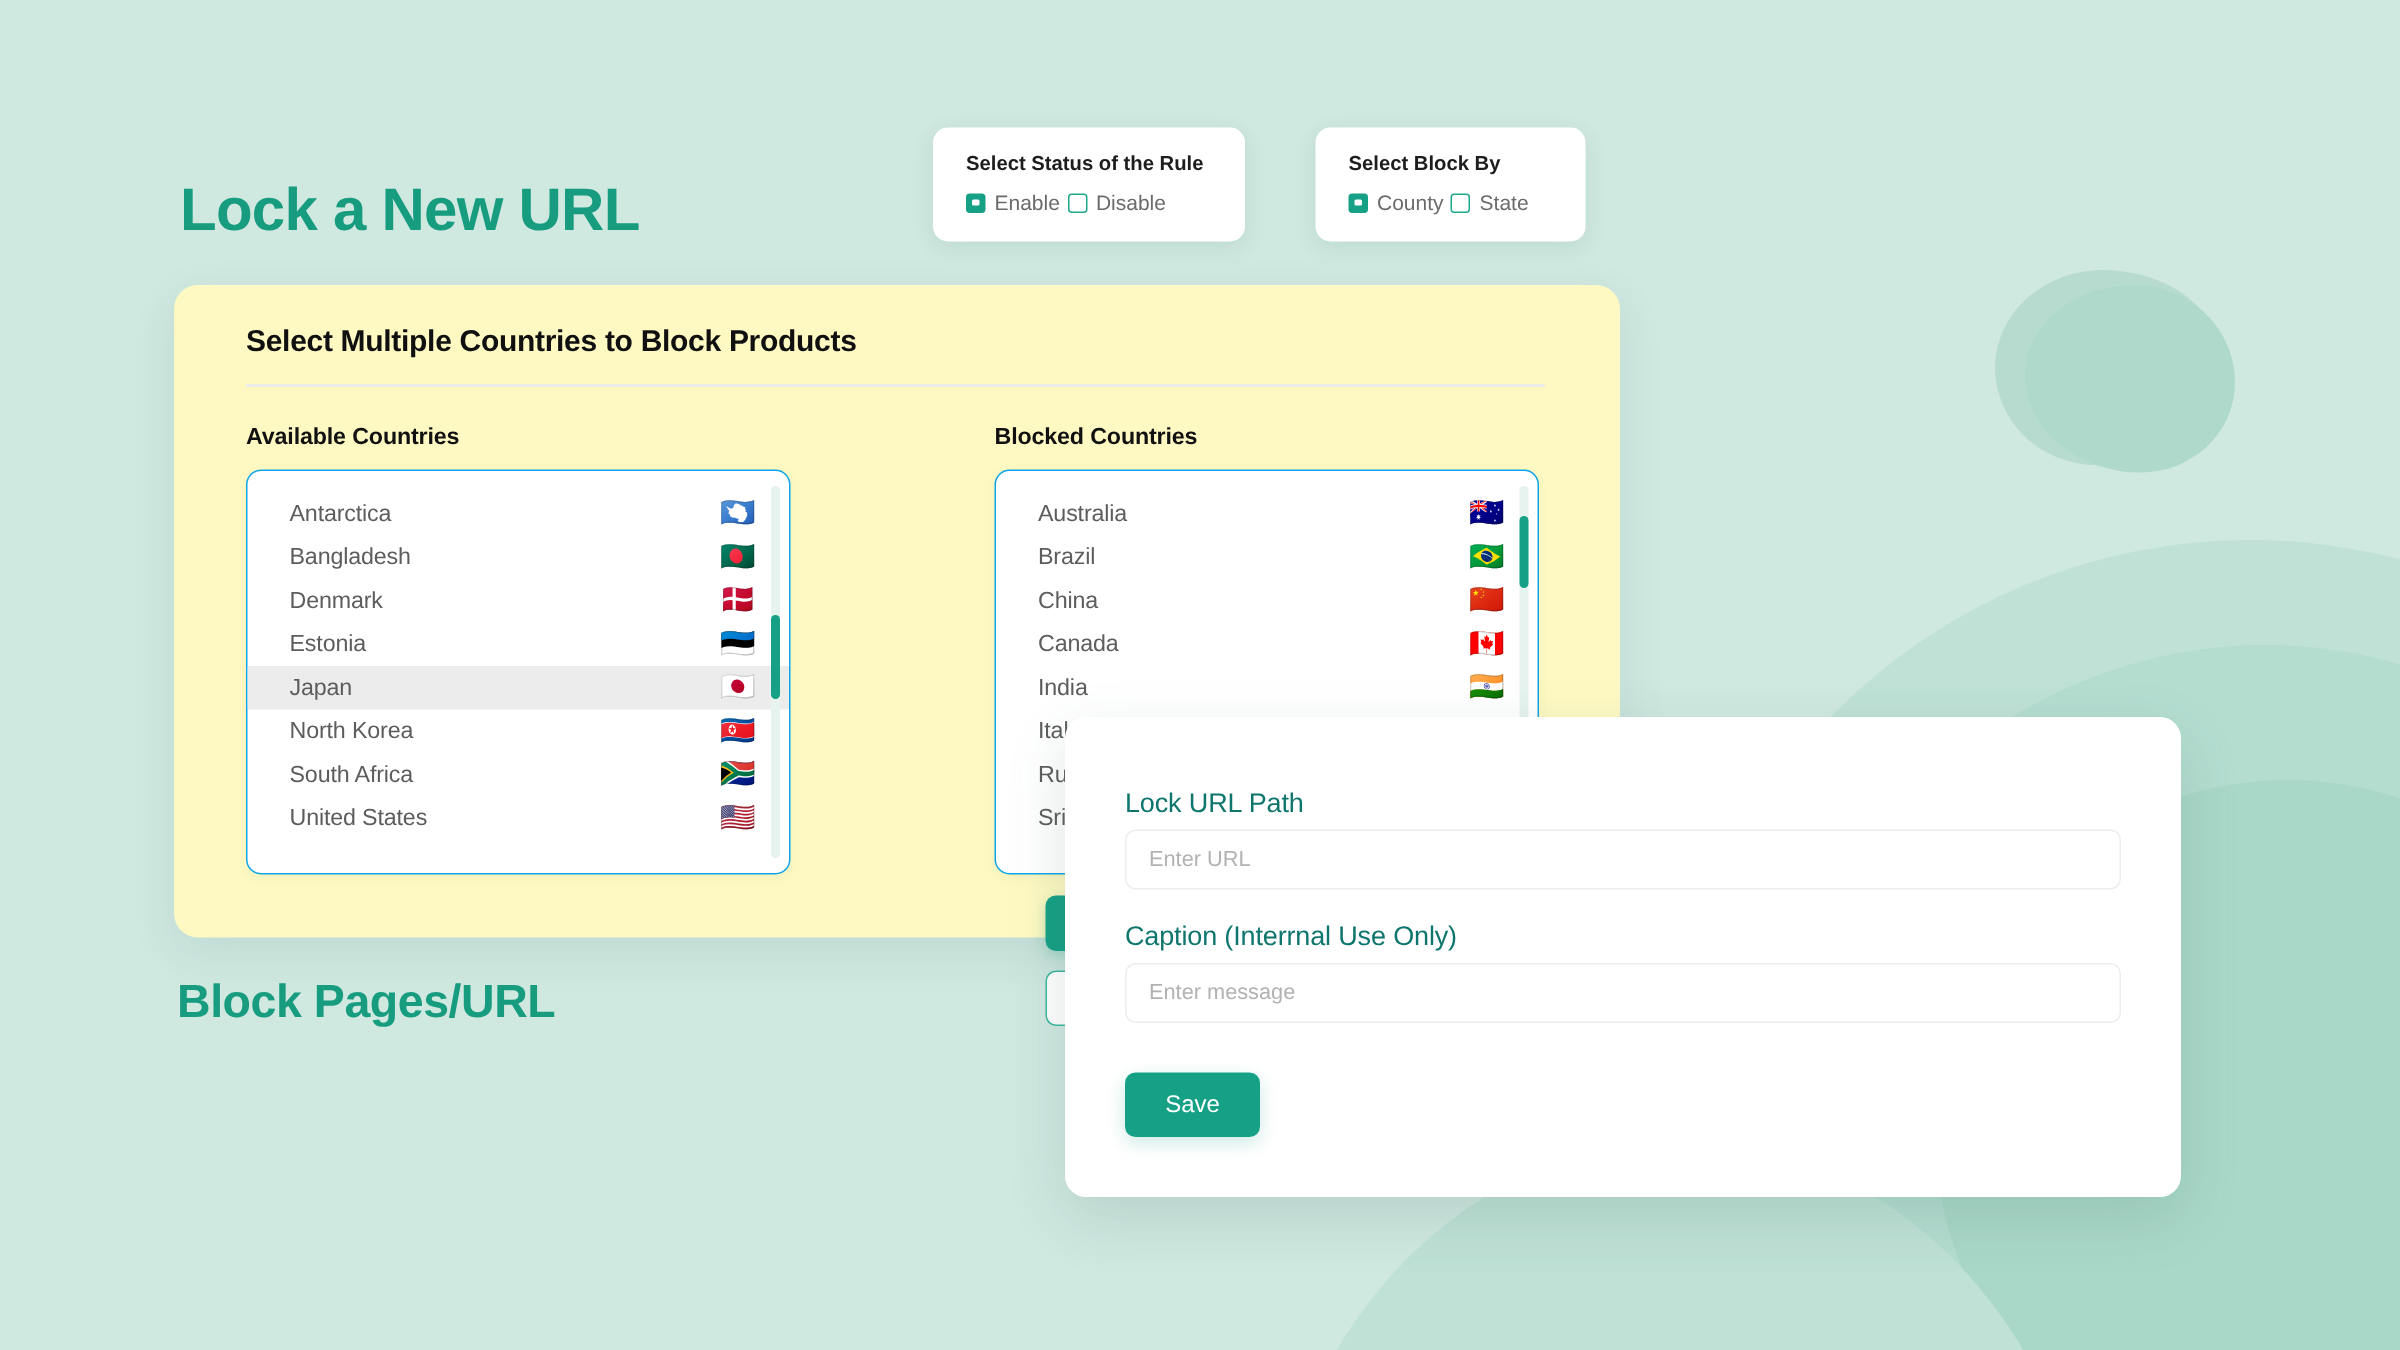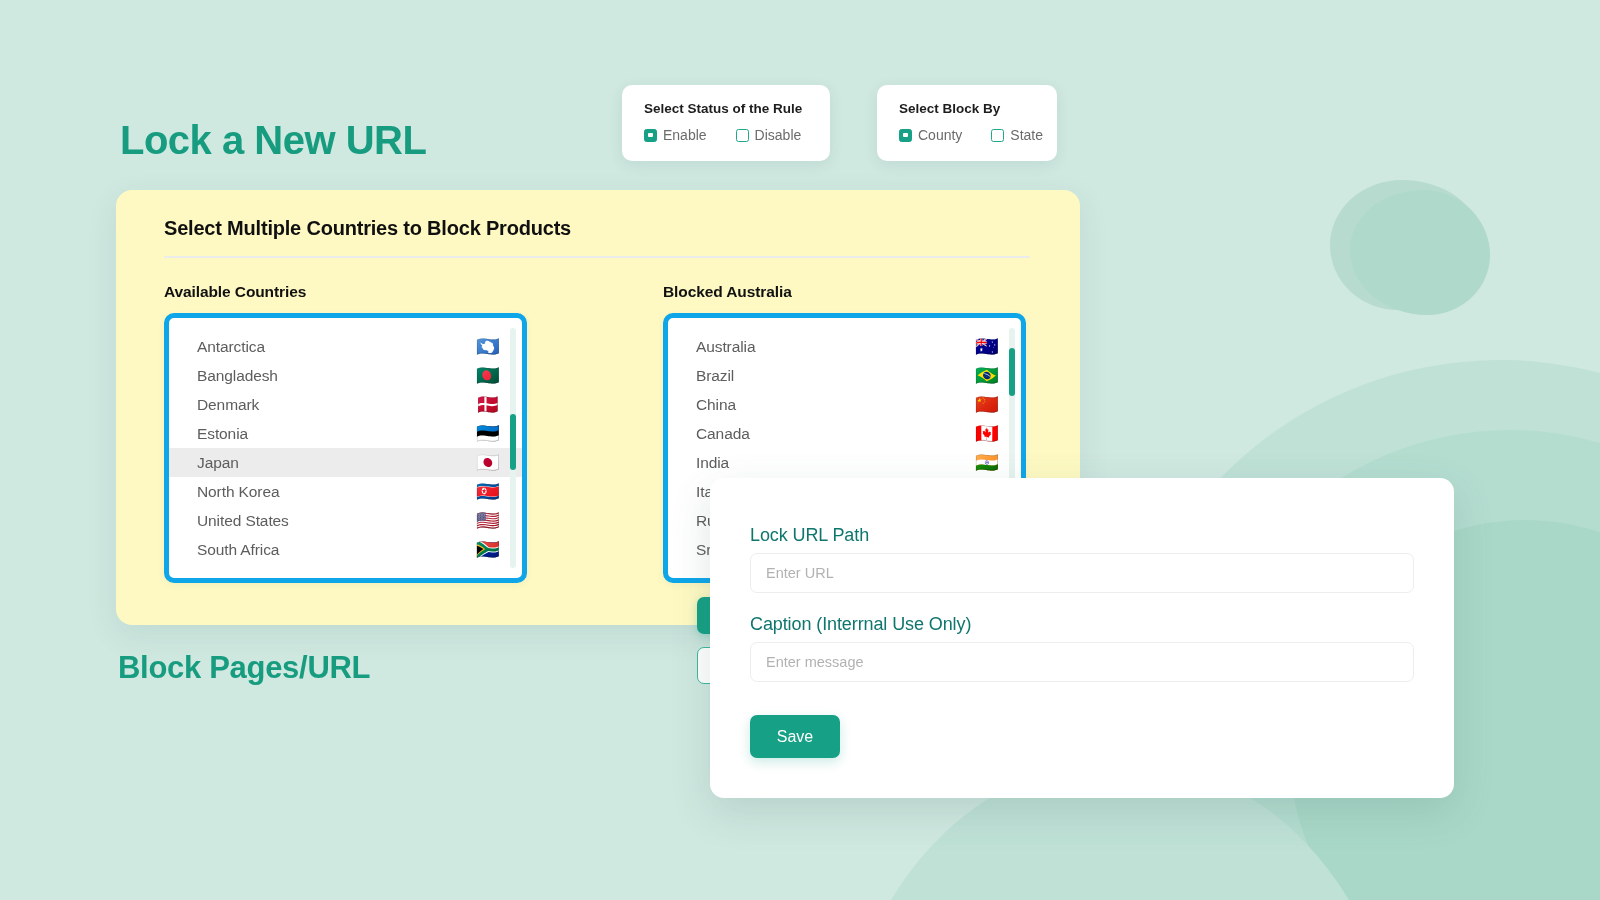--- a/index.html
+++ b/index.html
@@ -105,21 +105,21 @@
 
   .option-title {
     font-size: 13.5px;
     font-weight: bold;
     color: #1d1d1d;
     margin-bottom: 11px;
   }
   .option-row {
     display: flex;
     align-items: flex-end;
-    gap: 29px;
+    gap: 5px;
   }
   .option-item {
     display: flex;
     align-items: center;
     gap: 6px;
     cursor: pointer;
   }
   .cbox {
     width: 13px; height: 13px;
     border: 1.6px solid #1fa98b;
@@ -185,21 +185,21 @@
   }
   .col-label.left  { left: 48px;  top: 93px; }
   .col-label.right { left: 547px; top: 93px; }
 
   .list-box {
     position: absolute;
     top: 123px;
     width: 363px;
     height: 270px;
     background: #ffffff;
-    border: 5px solid #0ea5e9;
+    border: 1px solid #0ea5e9;
     border-radius: 10px;
     box-shadow: 0 2px 7px rgba(60,110,100,0.06);
     overflow: hidden;
   }
   .list-box.left  { left: 48px; }
   .list-box.right { left: 547px; }
 
   .list-inner {
     position: absolute;
     left: 0; right: 0; top: 14px;
@@ -372,21 +372,21 @@
         <span class="option-label">State</span>
       </label>
     </div>
   </div>
 
   <div class="main-card">
     <div class="card-heading">Select Multiple Countries to Block Products</div>
     <div class="card-divider"></div>
 
     <div class="col-label left">Available Countries</div>
-    <div class="col-label right">Blocked Australia</div>
+    <div class="col-label right">Blocked Countries</div>
 
     <div class="list-box left">
       <div class="list-inner" id="available-list">
           <div class="country-row">
             <span class="country-name">Antarctica</span>
             <span class="flag">🇦🇶</span>
           </div>
           <div class="country-row">
             <span class="country-name">Bangladesh</span>
             <span class="flag">🇧🇩</span>
@@ -401,26 +401,26 @@
           </div>
           <div class="country-row selected">
             <span class="country-name">Japan</span>
             <span class="flag">🇯🇵</span>
           </div>
           <div class="country-row">
             <span class="country-name">North Korea</span>
             <span class="flag">🇰🇵</span>
           </div>
           <div class="country-row">
+            <span class="country-name">South Africa</span>
+            <span class="flag">🇿🇦</span>
+          </div>
+          <div class="country-row">
             <span class="country-name">United States</span>
             <span class="flag">🇺🇸</span>
-          </div>
-          <div class="country-row">
-            <span class="country-name">South Africa</span>
-            <span class="flag">🇿🇦</span>
           </div>
         </div>
       <div class="scrollbar">
         <div class="scroll-thumb" style="top:86px;height:56px;"></div>
       </div>
     </div>
 
     <div class="list-box right">
       <div class="list-inner" id="blocked-list">
           <div class="country-row">

